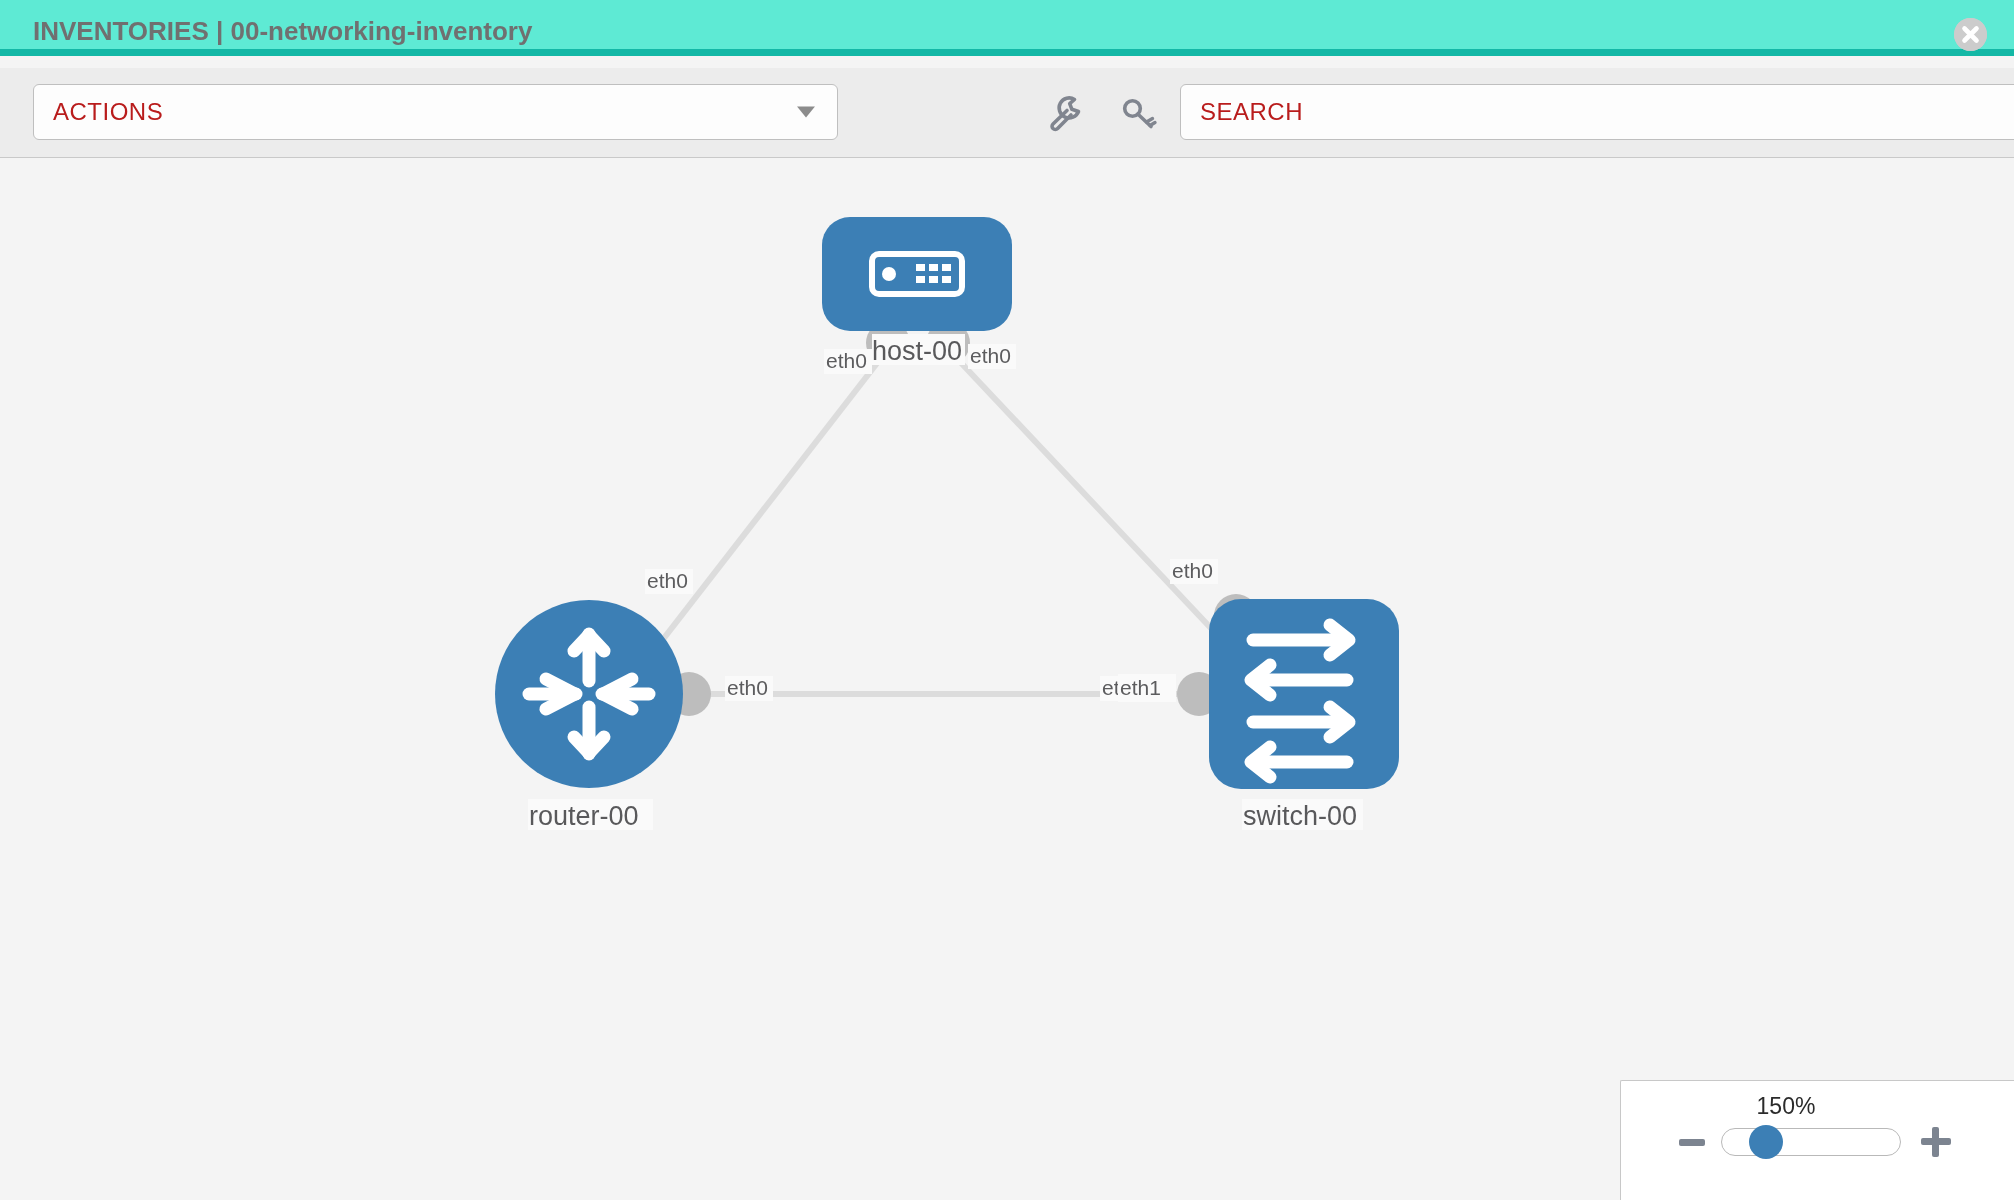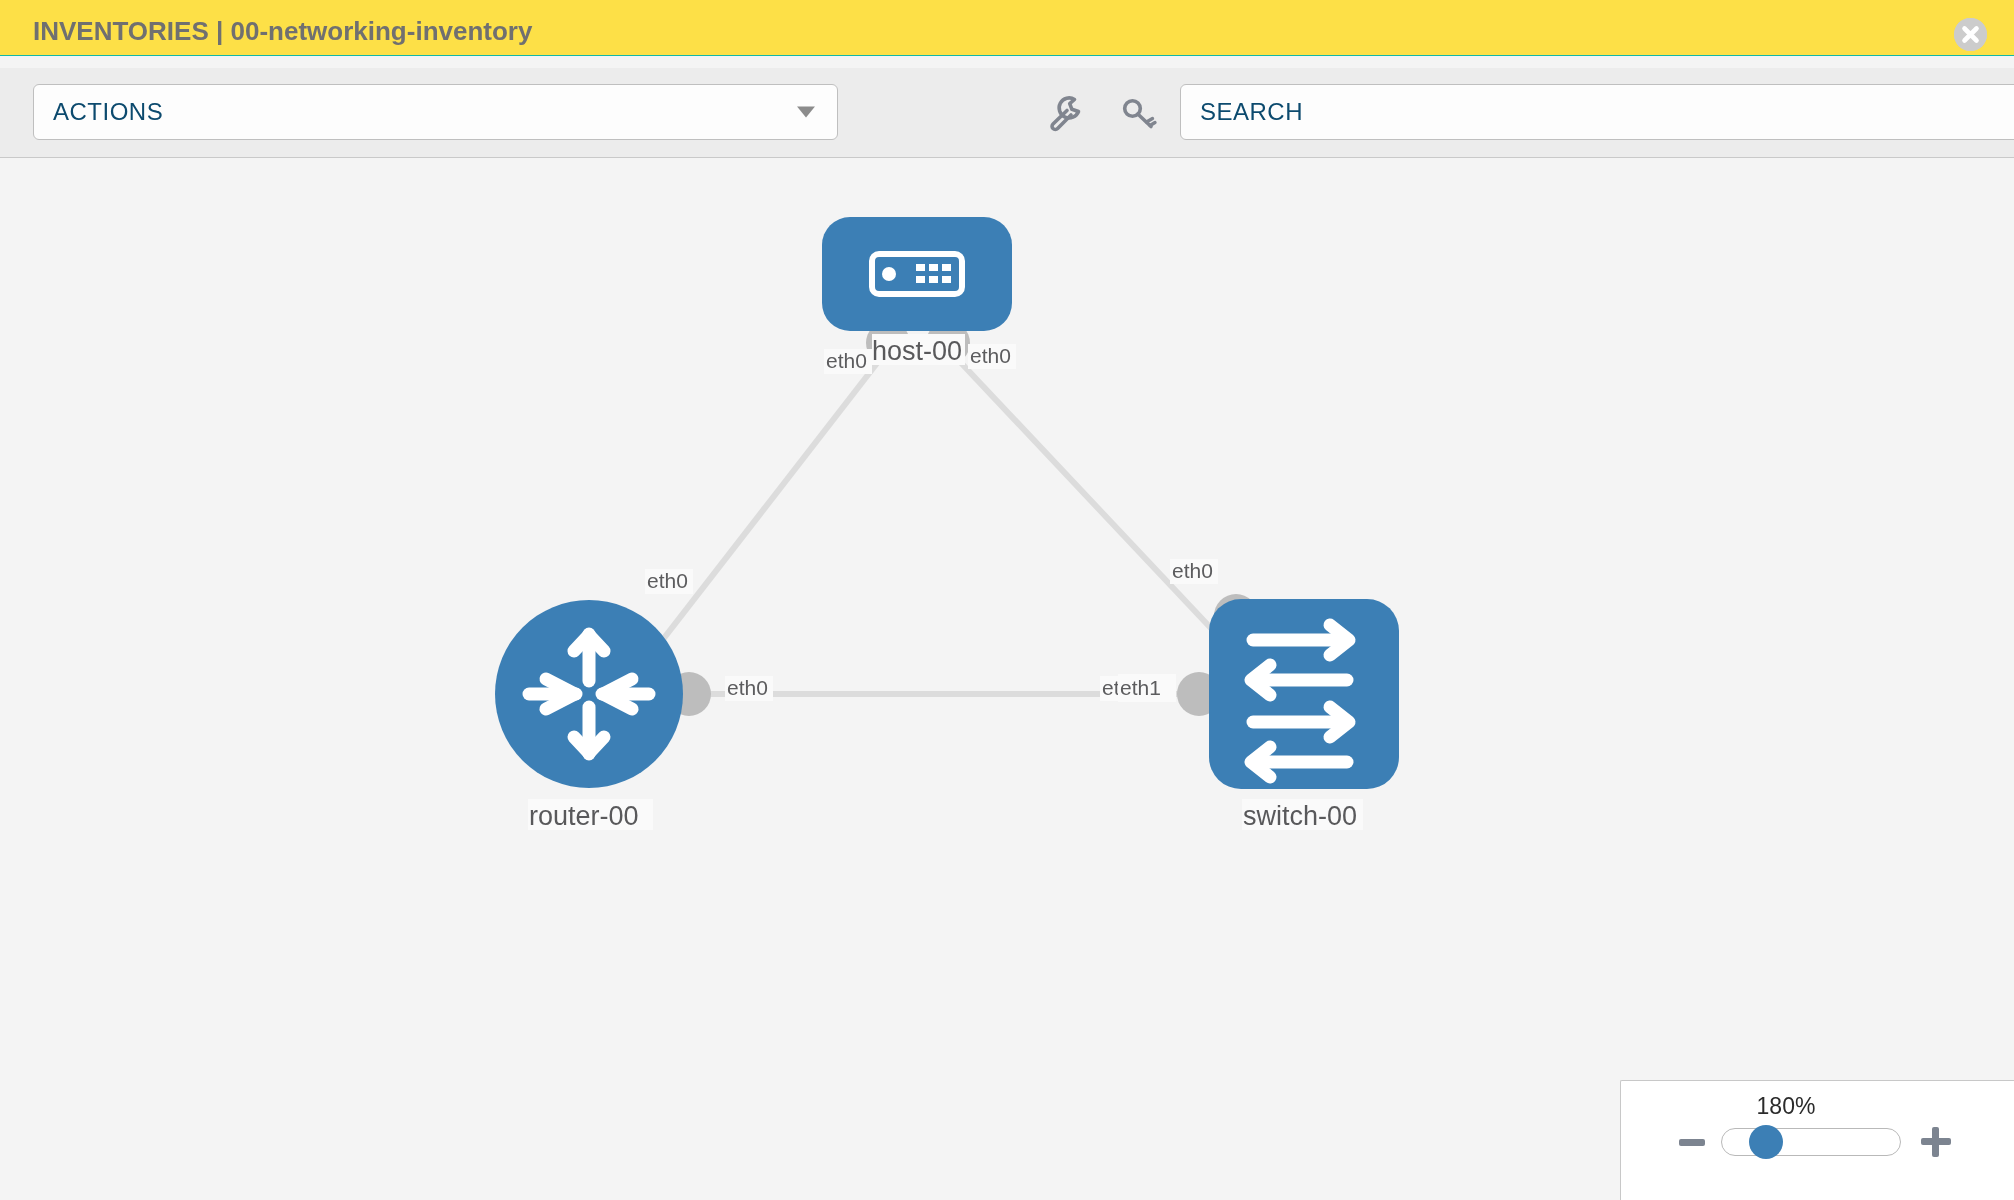--- a/index.html
+++ b/index.html
@@ -9,22 +9,22 @@
     overflow: hidden;
     background: #f4f4f4;
     font-family: "Liberation Sans", sans-serif;
   }
 
   
   #app { position: relative; width: 2014px; height: 1200px; background:#f4f4f4; }
 
   #header {
     position: absolute; left: 0; top: 0; width: 2014px; height: 56px;
-    background: #fde047;
-    border-bottom: 1px solid #14b8a6;
+    background: #5eead4;
+    border-bottom: 7px solid #14b8a6;
   }
   #page-title {
     position: absolute; left: 33px; top: 16px;
     font-size: 26px; font-weight: bold; color: #707070;
     letter-spacing: 0px; white-space: nowrap;
   }
   #close-btn {
     position: absolute; right: 27px; top: 18px;
     width: 33px; height: 33px; border-radius: 50%;
     background: #cccccc; cursor: pointer;
@@ -41,21 +41,21 @@
     position: absolute;
     background: #fdfdfd;
     border: 1px solid #bfbfbf;
     border-radius: 6px;
     height: 56px;
   }
   #actions-select { left: 33px; top: 16px; width: 805px; }
   #search-box     { left: 1180px; top: 16px; width: 968px; }
   .sel-text {
     position: absolute; left: 19px; top: 50%; transform: translateY(-50%);
-    font-size: 24px; color: #0c4a6e; letter-spacing: .5px; white-space: nowrap;
+    font-size: 24px; color: #b91c1c; letter-spacing: .5px; white-space: nowrap;
   }
   .sel-caret {
     position: absolute; right: 22px; top: 50%; transform: translateY(-50%);
     width: 0; height: 0;
     border-left: 9px solid transparent;
     border-right: 9px solid transparent;
     border-top: 11px solid #8c8c8c;
   }
   .tool-icon {
     position: absolute; top: 50%; transform: translateY(-50%);
@@ -261,20 +261,20 @@
         <rect class="label-bg" x="528" y="640" width="125" height="31"></rect>
         <text class="node-label" x="529" y="666">router-00</text>
 
         <rect class="label-bg" x="1242" y="640" width="121" height="31"></rect>
         <text class="node-label" x="1243" y="666">switch-00</text>
       </g>
     </svg>
   </div>
 
   <div id="zoom-panel">
-    <div id="zoom-level">180%</div>
+    <div id="zoom-level">150%</div>
     <div id="zoom-minus"></div>
     <div id="zoom-track"></div>
     <div id="zoom-thumb"></div>
     <div id="zoom-plus"></div>
   </div>
 
 </div>
 
 </body></html>

